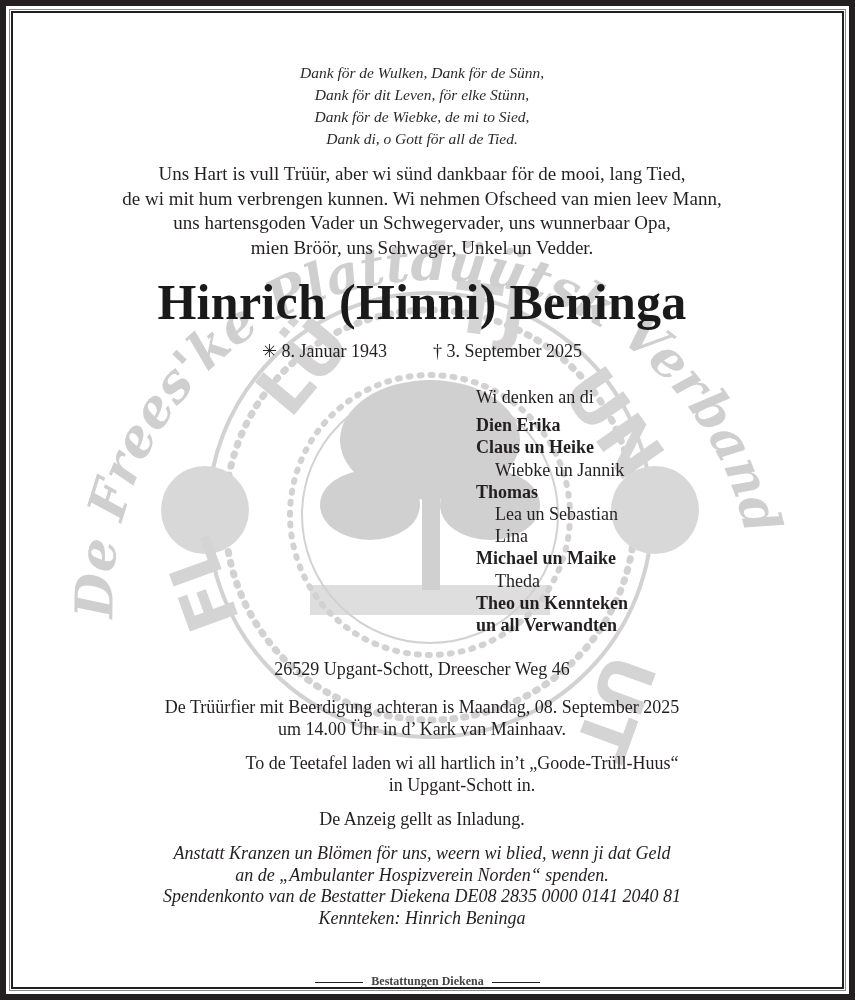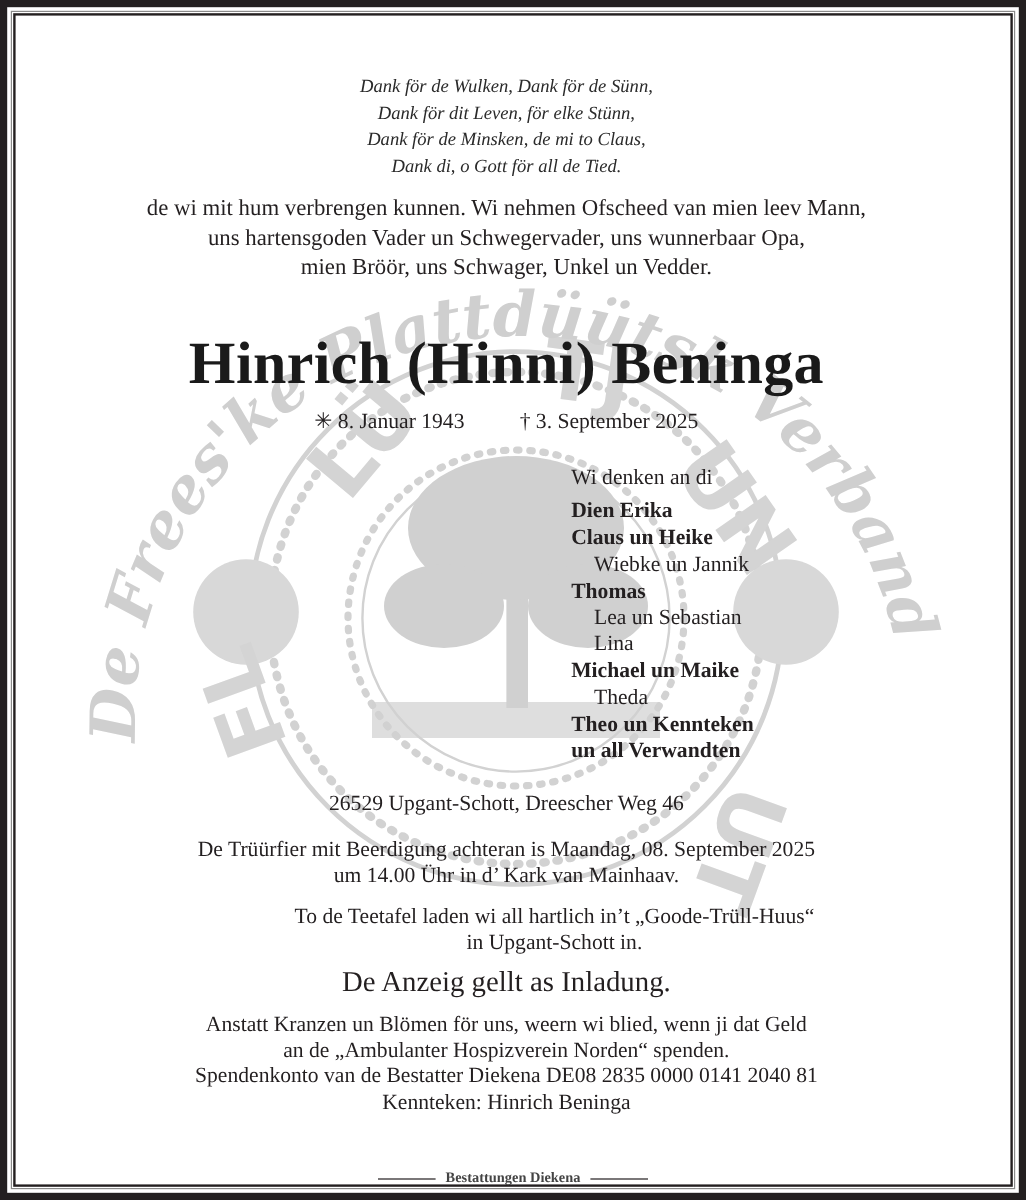--- a/index.html
+++ b/index.html
@@ -46,22 +46,22 @@
     .dates .gap { width: 46px; }
     .family {
       position: absolute; left: 436px; top: 386px; font-size: 18px; line-height: 22.2px; margin-left: 40px;
     }
     .family .intro-line { margin-bottom: 6px; }
     .family .bold { font-weight: bold; }
     .family .indent { padding-left: 19px; }
     .address { top: 658px; font-size: 18px; line-height: 22px; }
     .funeral { top: 696px; font-size: 18px; line-height: 22px; }
     .tea { top: 752px; font-size: 18px; line-height: 22px; margin-left: 40px; }
-    .invite { top: 808px; font-size: 24px; line-height: 22px; }
-    .donation { top: 843px; font-size: 18px; line-height: 21.5px; }
+    .invite { top: 808px; font-size: 18px; line-height: 22px; }
+    .donation { top: 843px; font-size: 18px; line-height: 21.5px; font-style: italic; }
     .footer {
       position: absolute; left: 0; width: 855px; top: 973px; text-align: center;
       font-size: 12px; line-height: 16px; color: #444; font-weight: bold;
     }
     .footer .rule {
       display: inline-block; width: 48px; height: 1px; background: #231f20;
       vertical-align: middle; margin: 0 8px;
     }
   </style>
 </head>
@@ -103,25 +103,26 @@
   <text fill="#cfcfcf" font-family="DejaVu Serif, serif" font-style="italic" font-weight="bold" font-size="52">
     <textPath href="#ringPath" startOffset="2%">De Frees'ke Plattdüütsk Verband</textPath>
   </text>
 </svg>
 
 <div class="content">
 
   <div class="centered poem">
     <div>Dank för de Wulken, Dank för de Sünn,</div>
     <div>Dank för dit Leven, för elke Stünn,</div>
-    <div>Dank för de Minsken, de mi to Claus,</div>
+    <div>Dank för de Wiebke, de mi to Sied,</div>
     <div>Dank di, o Gott för all de Tied.</div>
   </div>
 
   <div class="centered intro">
+    <div>Uns Hart is vull Trüür, aber wi sünd dankbaar för de mooi, lang Tied,</div>
     <div>de wi mit hum verbrengen kunnen. Wi nehmen Ofscheed van mien leev Mann,</div>
     <div>uns hartensgoden Vader un Schwegervader, uns wunnerbaar Opa,</div>
     <div>mien Bröör, uns Schwager, Unkel un Vedder.</div>
   </div>
 
   <div class="centered name">Hinrich (Hinni) Beninga</div>
 
   <div class="centered dates">
     <span>✳ 8. Januar 1943</span><span class="gap"></span><span>† 3. September 2025</span>
   </div>

